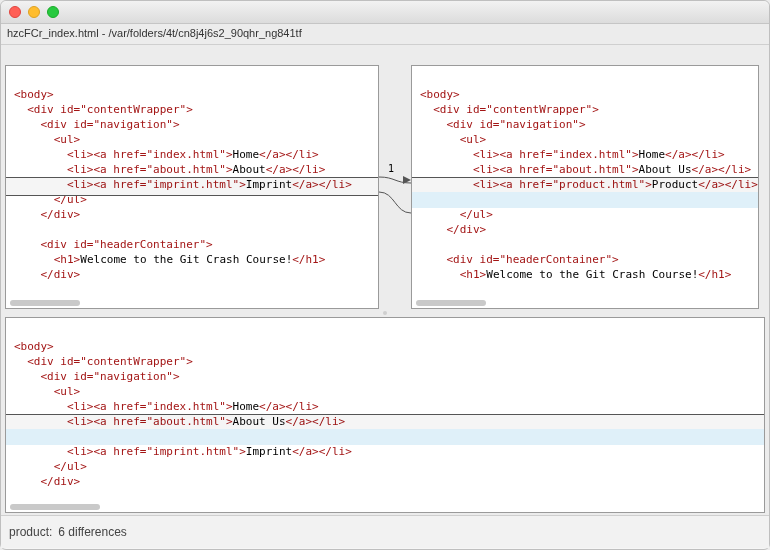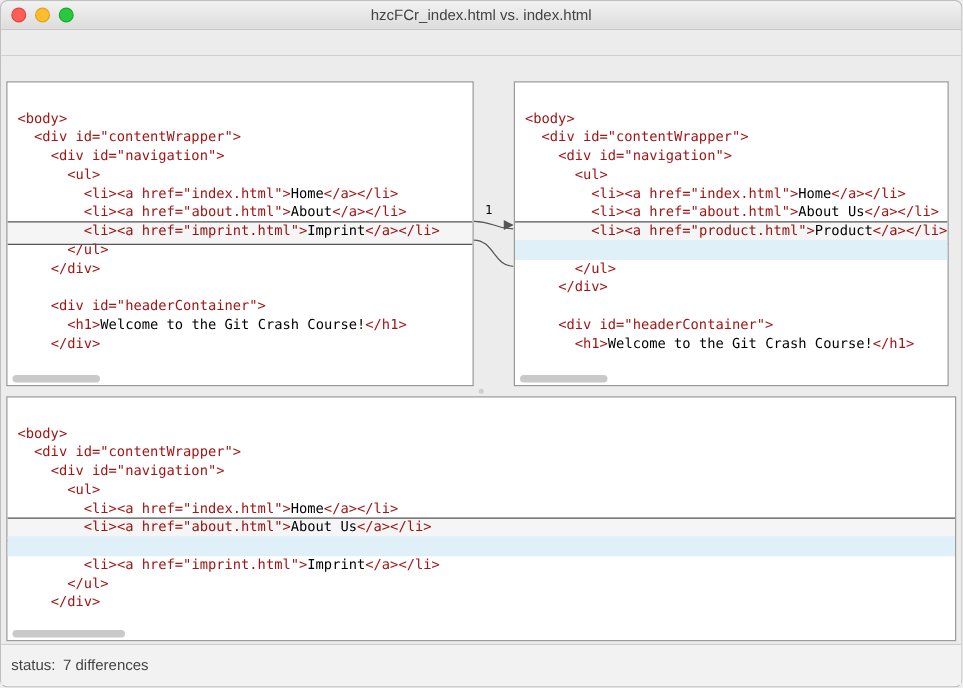--- a/index.html
+++ b/index.html
@@ -214,24 +214,24 @@
 <body>
 
 <div class="window">
 
   <div class="titlebar">
     <div class="traffic">
       <div class="dot red"></div>
       <div class="dot yellow"></div>
       <div class="dot green"></div>
     </div>
-    <div class="title-text">hzcFCr_index.html vs. index.html</div>
   </div>
 
   <div class="paths">
+    <div class="col">hzcFCr_index.html - /var/folders/4t/cn8j4j6s2_90qhr_ng841tf</div>
   </div>
 
   <div class="top-pair">
 
     <div class="pane left">
       <div class="hl-dark" style="top:111px;height:17px;"></div>
       <div class="codebox">
 <span class="name"><span style="color:#a31515">&lt;body&gt;</span></span>
 <span class="name"><span style="color:#000"> </span><span style="color:#000"> </span><span style="color:#a31515">&lt;div id="contentWrapper"&gt;</span></span>
 <span class="name"><span style="color:#000"> </span><span style="color:#000"> </span><span style="color:#000"> </span><span style="color:#000"> </span><span style="color:#a31515">&lt;div id="navigation"&gt;</span></span>
@@ -297,18 +297,18 @@
 <span class="name"><span style="color:#000"> </span><span style="color:#000"> </span><span style="color:#000"> </span><span style="color:#000"> </span><span style="color:#000"> </span><span style="color:#000"> </span><span style="color:#000"> </span><span style="color:#000"> </span><span style="color:#a31515">&lt;li&gt;</span><span style="color:#a31515">&lt;a href="product.html"&gt;</span><span style="color:#000">P</span><span style="color:#000">r</span><span style="color:#000">o</span><span style="color:#000">d</span><span style="color:#000">u</span><span style="color:#000">c</span><span style="color:#000">t</span><span style="color:#a31515">&lt;/a&gt;</span><span style="color:#a31515">&lt;/li&gt;</span></span>
 <span class="name"><span style="color:#000"> </span><span style="color:#000"> </span><span style="color:#000"> </span><span style="color:#000"> </span><span style="color:#000"> </span><span style="color:#000"> </span><span style="color:#000"> </span><span style="color:#000"> </span><span style="color:#a31515">&lt;li&gt;</span><span style="color:#a31515">&lt;a href="imprint.html"&gt;</span><span style="color:#000">I</span><span style="color:#000">m</span><span style="color:#000">p</span><span style="color:#000">r</span><span style="color:#000">i</span><span style="color:#000">n</span><span style="color:#000">t</span><span style="color:#a31515">&lt;/a&gt;</span><span style="color:#a31515">&lt;/li&gt;</span></span>
 <span class="name"><span style="color:#000"> </span><span style="color:#000"> </span><span style="color:#000"> </span><span style="color:#000"> </span><span style="color:#000"> </span><span style="color:#000"> </span><span style="color:#a31515">&lt;/ul&gt;</span></span>
 <span class="name"><span style="color:#000"> </span><span style="color:#000"> </span><span style="color:#000"> </span><span style="color:#000"> </span><span style="color:#a31515">&lt;/div&gt;</span></span></div>
       <div class="scrollbar-h" style="width:90px;"></div>
     </div>
   </div>
 
   <div class="statusbar">
     <div class="status-left">
-      <span>status:</span>
-      <span>7 differences</span>
+      <span>product:</span>
+      <span>6 differences</span>
     </div>
   </div>
 
 </div>
 
 </body></html>

